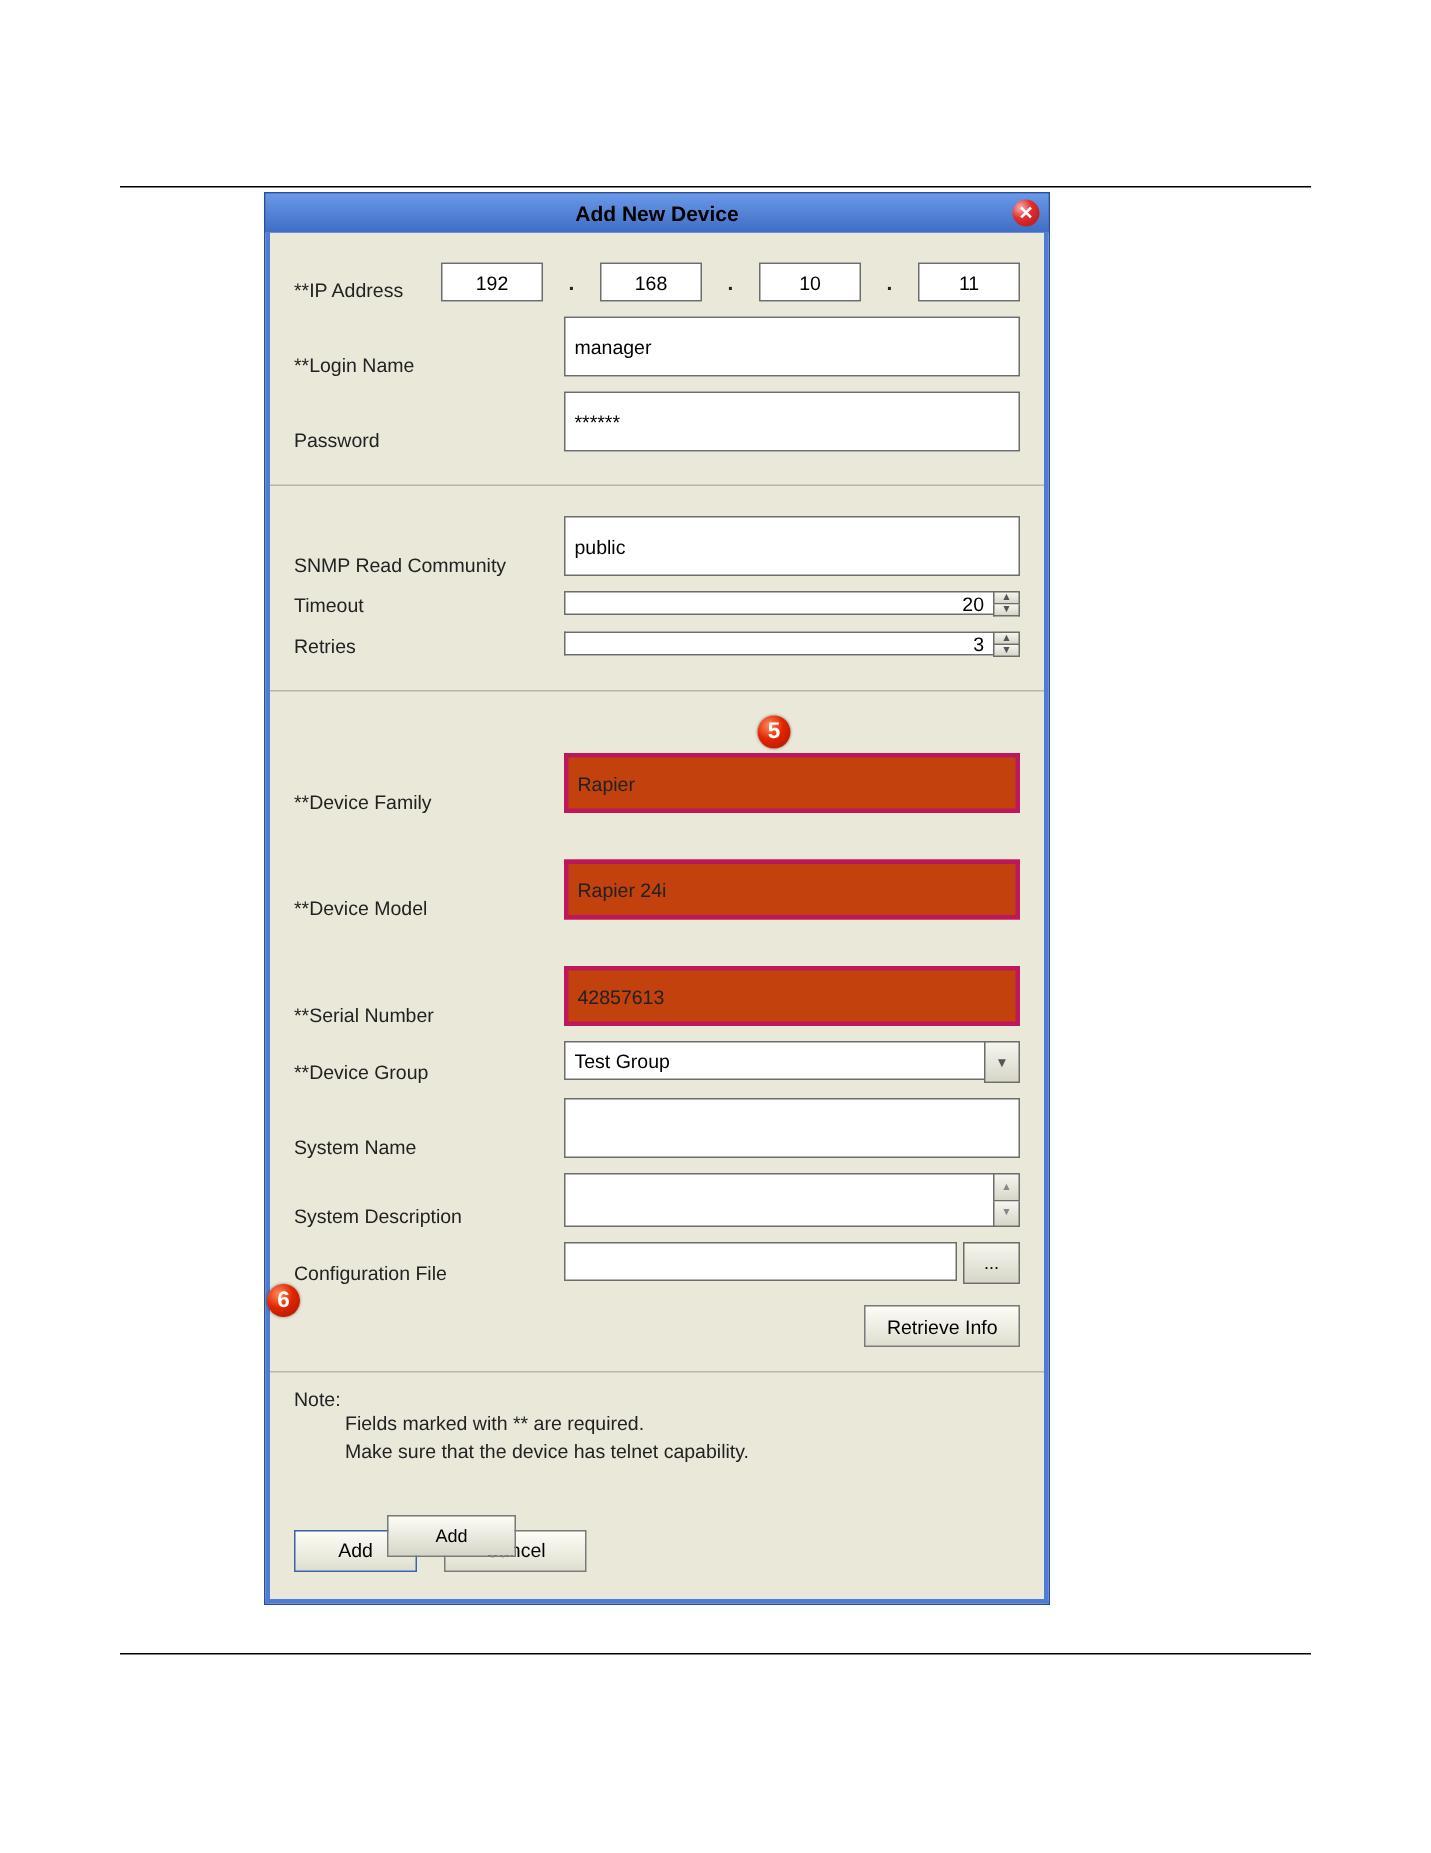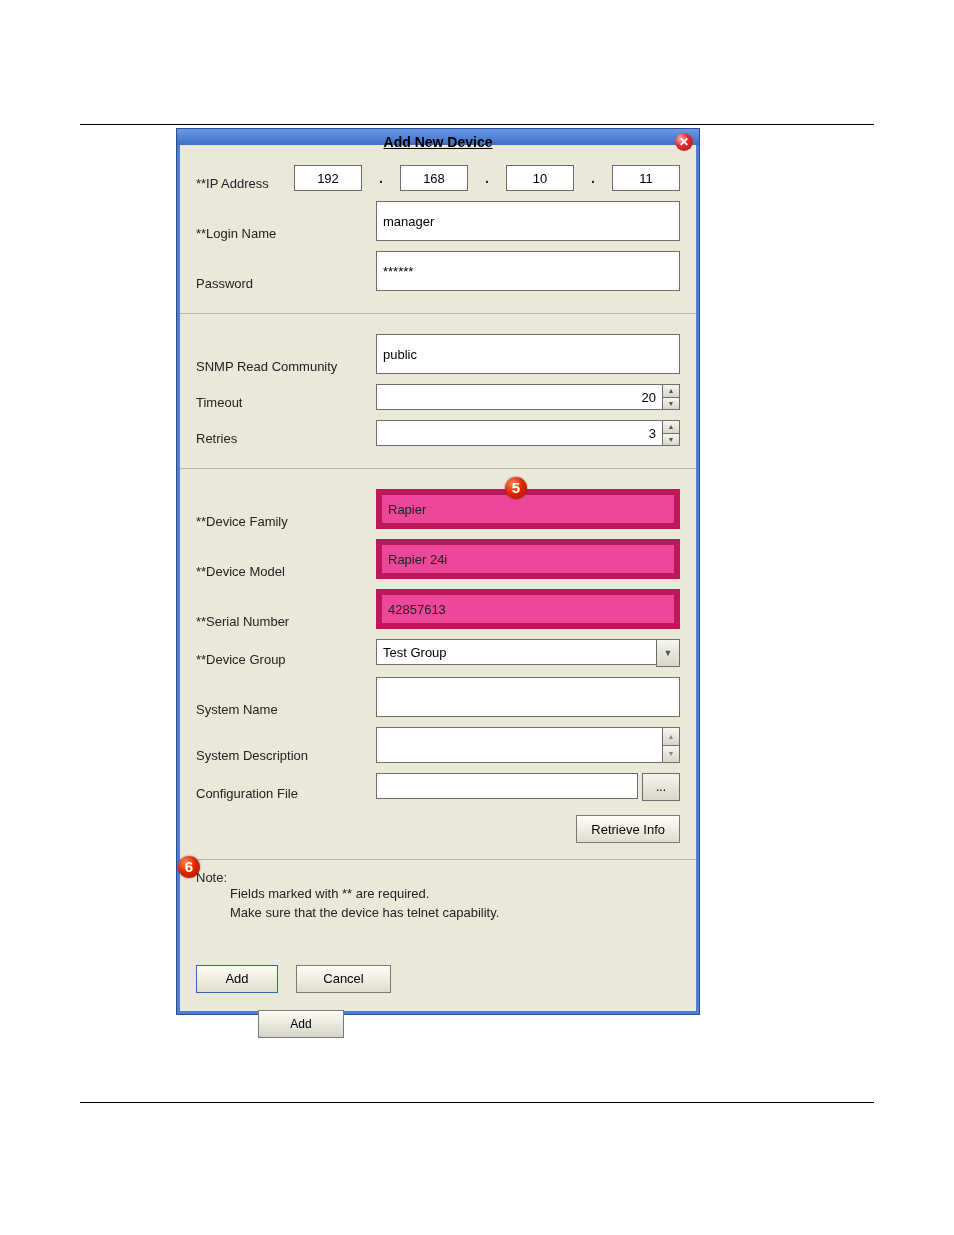--- a/index.html
+++ b/index.html
@@ -28,28 +28,27 @@
     position: absolute;
     top: 128px;
     left: 176px;
     width: 524px;
     background: #4e7dd6;
     border: 1px solid #2a4e8f;
     box-sizing: border-box;
   }
   .titlebar {
     position: relative;
-    height: 16px;
+    height: 26px;
     background: linear-gradient(#6a99e8, #3f6dc4);
     color: #000;
     font-weight: bold;
     text-align: center;
     line-height: 26px;
     font-size: 14px;
-    text-decoration: underline;
   }
   .close-btn {
     position: absolute;
     right: 6px;
     top: 4px;
     width: 18px;
     height: 18px;
     border-radius: 50%;
     background: radial-gradient(circle at 30% 30%, #ffb0b0 0%, #e03030 40%, #a81818 100%);
     color: #fff;
@@ -107,31 +106,32 @@
   .textin {
     width: 100%;
     height: 40px;
     border: 1px solid #6d6d6d;
     background: #fff;
     padding: 12px 6px;
     font-size: 13px;
     box-sizing: border-box;
   }
   .readonly .textin {
-    background: #ec4899;
-    border: 6px solid #be185d;
+    background: #c2410c;
+    border: 3px solid #be185d;
     color: #222;
+    margin-top: 21px;
   }
   .spinner-wrap {
     display: flex;
     width: 100%;
   }
   .spinner-input {
     flex: 1;
-    height: 26px;
+    height: 16px;
     border: 1px solid #6d6d6d;
     border-right: none;
     background: #fff;
     text-align: right;
     padding: 0 6px;
     font-size: 13px;
     box-sizing: border-box;
   }
   .spinner-btns {
     display: flex;

